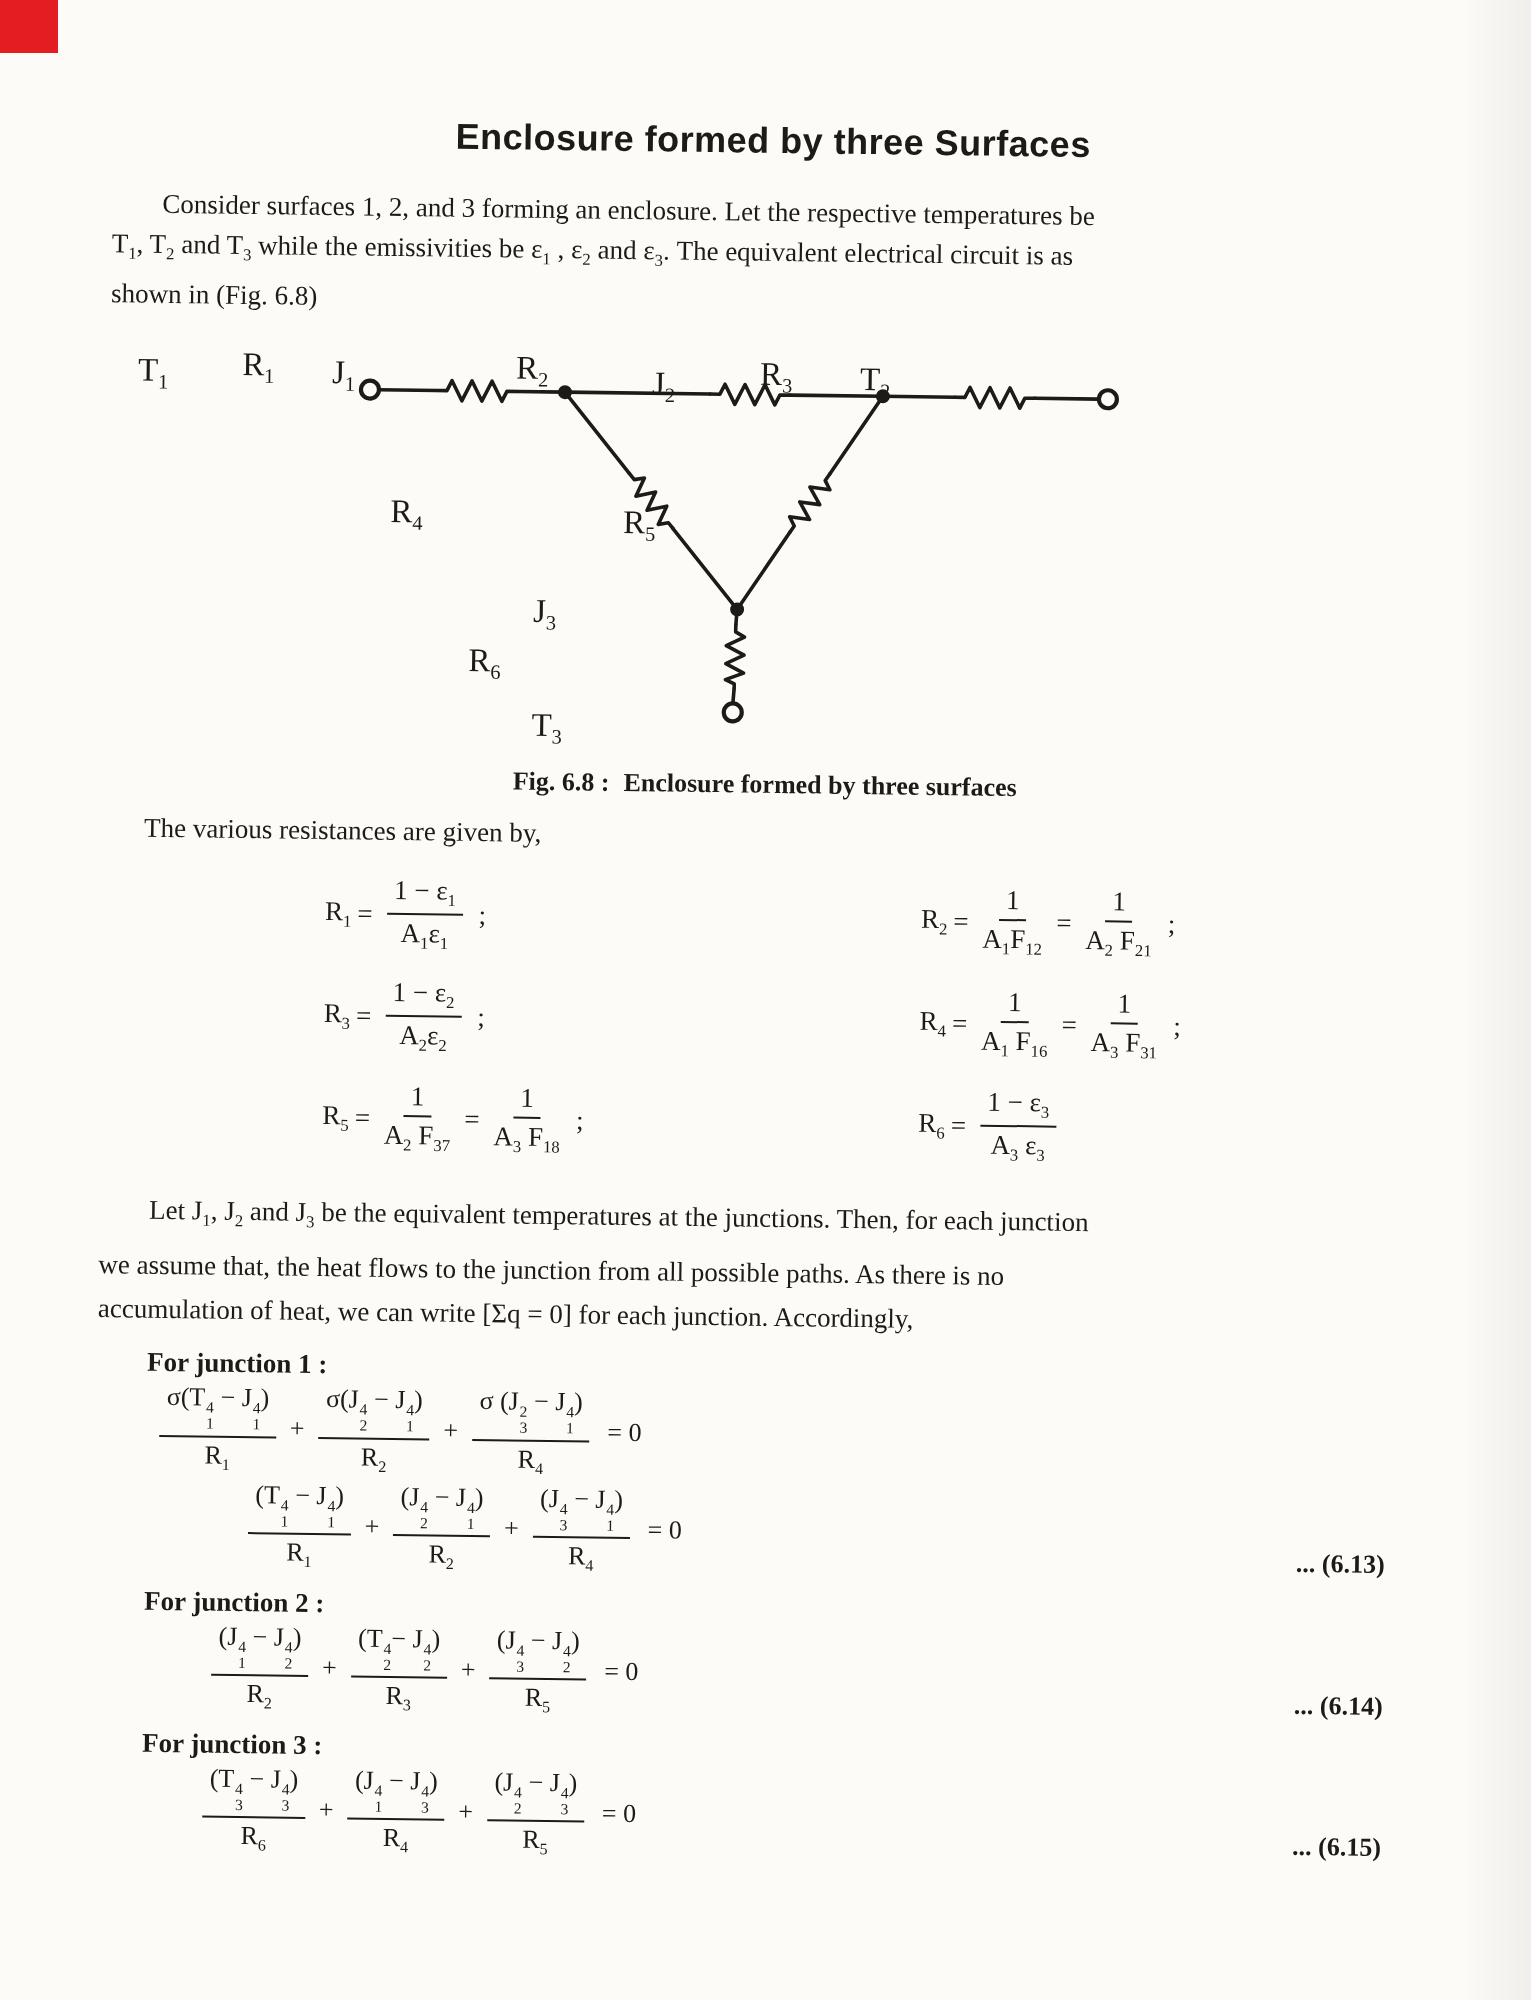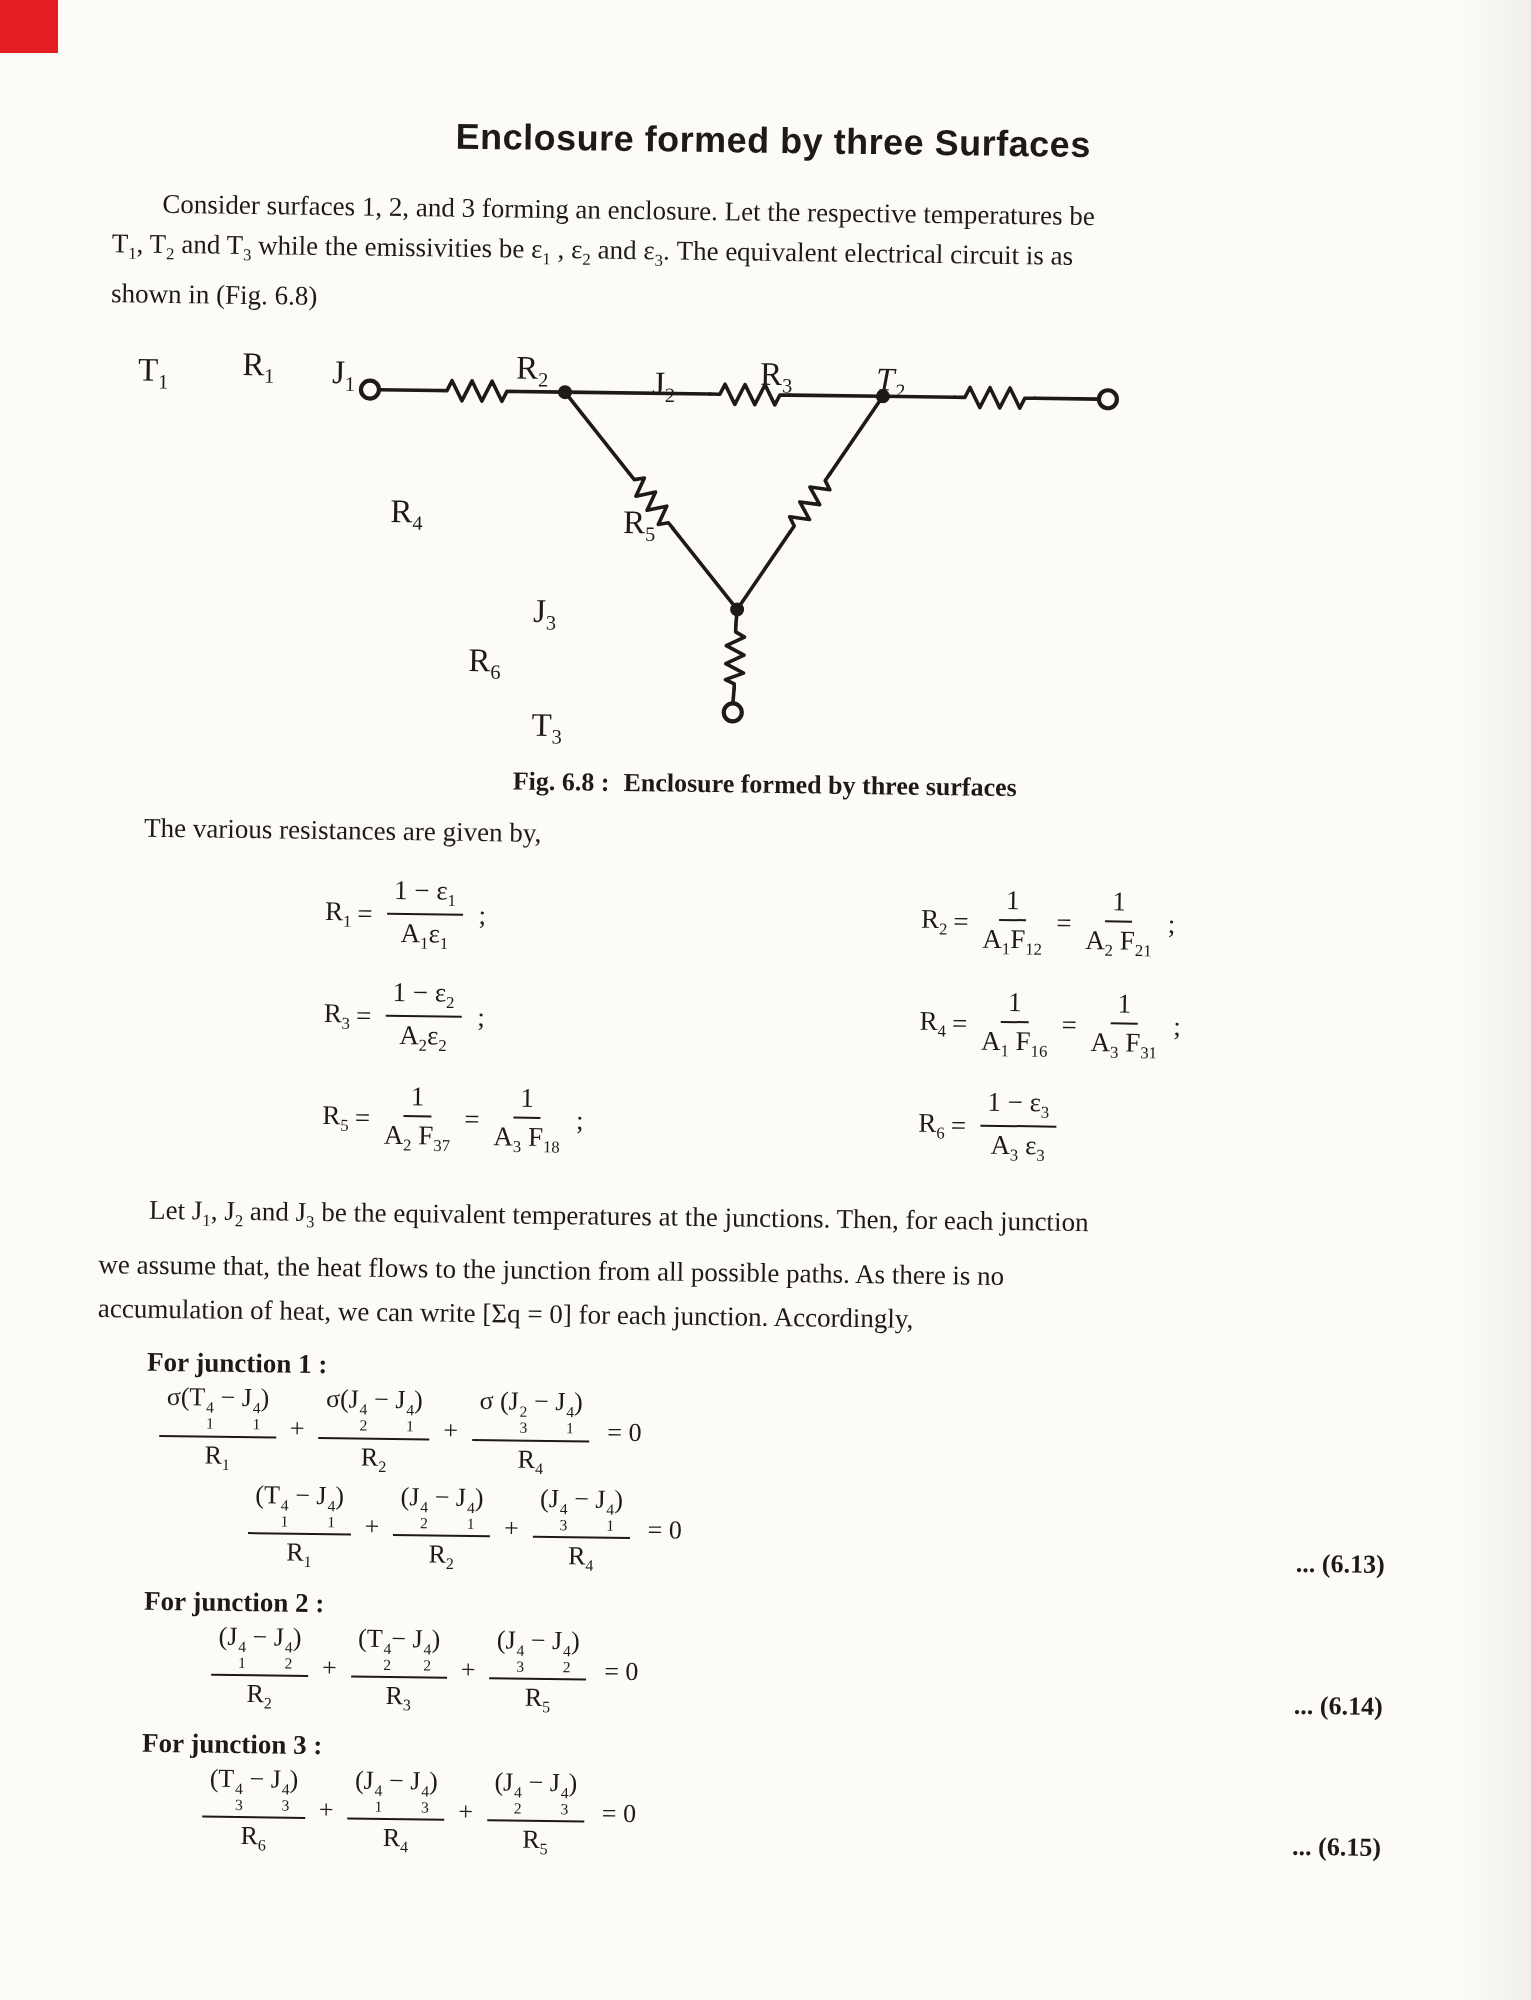--- a/index.html
+++ b/index.html
@@ -122,21 +122,21 @@
       <circle cx="883" cy="385" r="7" fill="#1d1a17" stroke="none"></circle>
       <circle cx="740" cy="600" r="7" fill="#1d1a17" stroke="none"></circle>
     </svg>
 
     <span class="clabel" style="left:28px;top:22px;">T<sub>1</sub></span>
     <span class="clabel" style="left:132px;top:15px;">R<sub>1</sub></span>
     <span class="clabel" style="left:222px;top:22px;">J<sub>1</sub></span>
     <span class="clabel" style="left:406px;top:15px;">R<sub>2</sub></span>
     <span class="clabel" style="left:542px;top:29px;">J<sub>2</sub></span>
     <span class="clabel" style="left:650px;top:18px;">R<sub>3</sub></span>
-    <span class="clabel" style="left:766px;top:22px;font-style:italic;">T<sub>2</sub></span>
+    <span class="clabel" style="left:750px;top:22px;">T<sub>2</sub></span>
     <span class="clabel" style="left:282px;top:160px;">R<sub>4</sub></span>
     <span class="clabel" style="left:515px;top:168px;">R<sub>5</sub></span>
     <span class="clabel" style="left:426px;top:258px;text-align:center;">J<sub>3</sub></span>
     <span class="clabel" style="left:362px;top:308px;">R<sub>6</sub></span>
     <span class="clabel" style="left:426px;top:372px;text-align:center;">T<sub>3</sub></span>
   </div>
 
   <div class="caption">
     <span class="cap-label">Fig. 6.8 :</span><span class="cap-text">Enclosure formed by three surfaces</span>
   </div>

